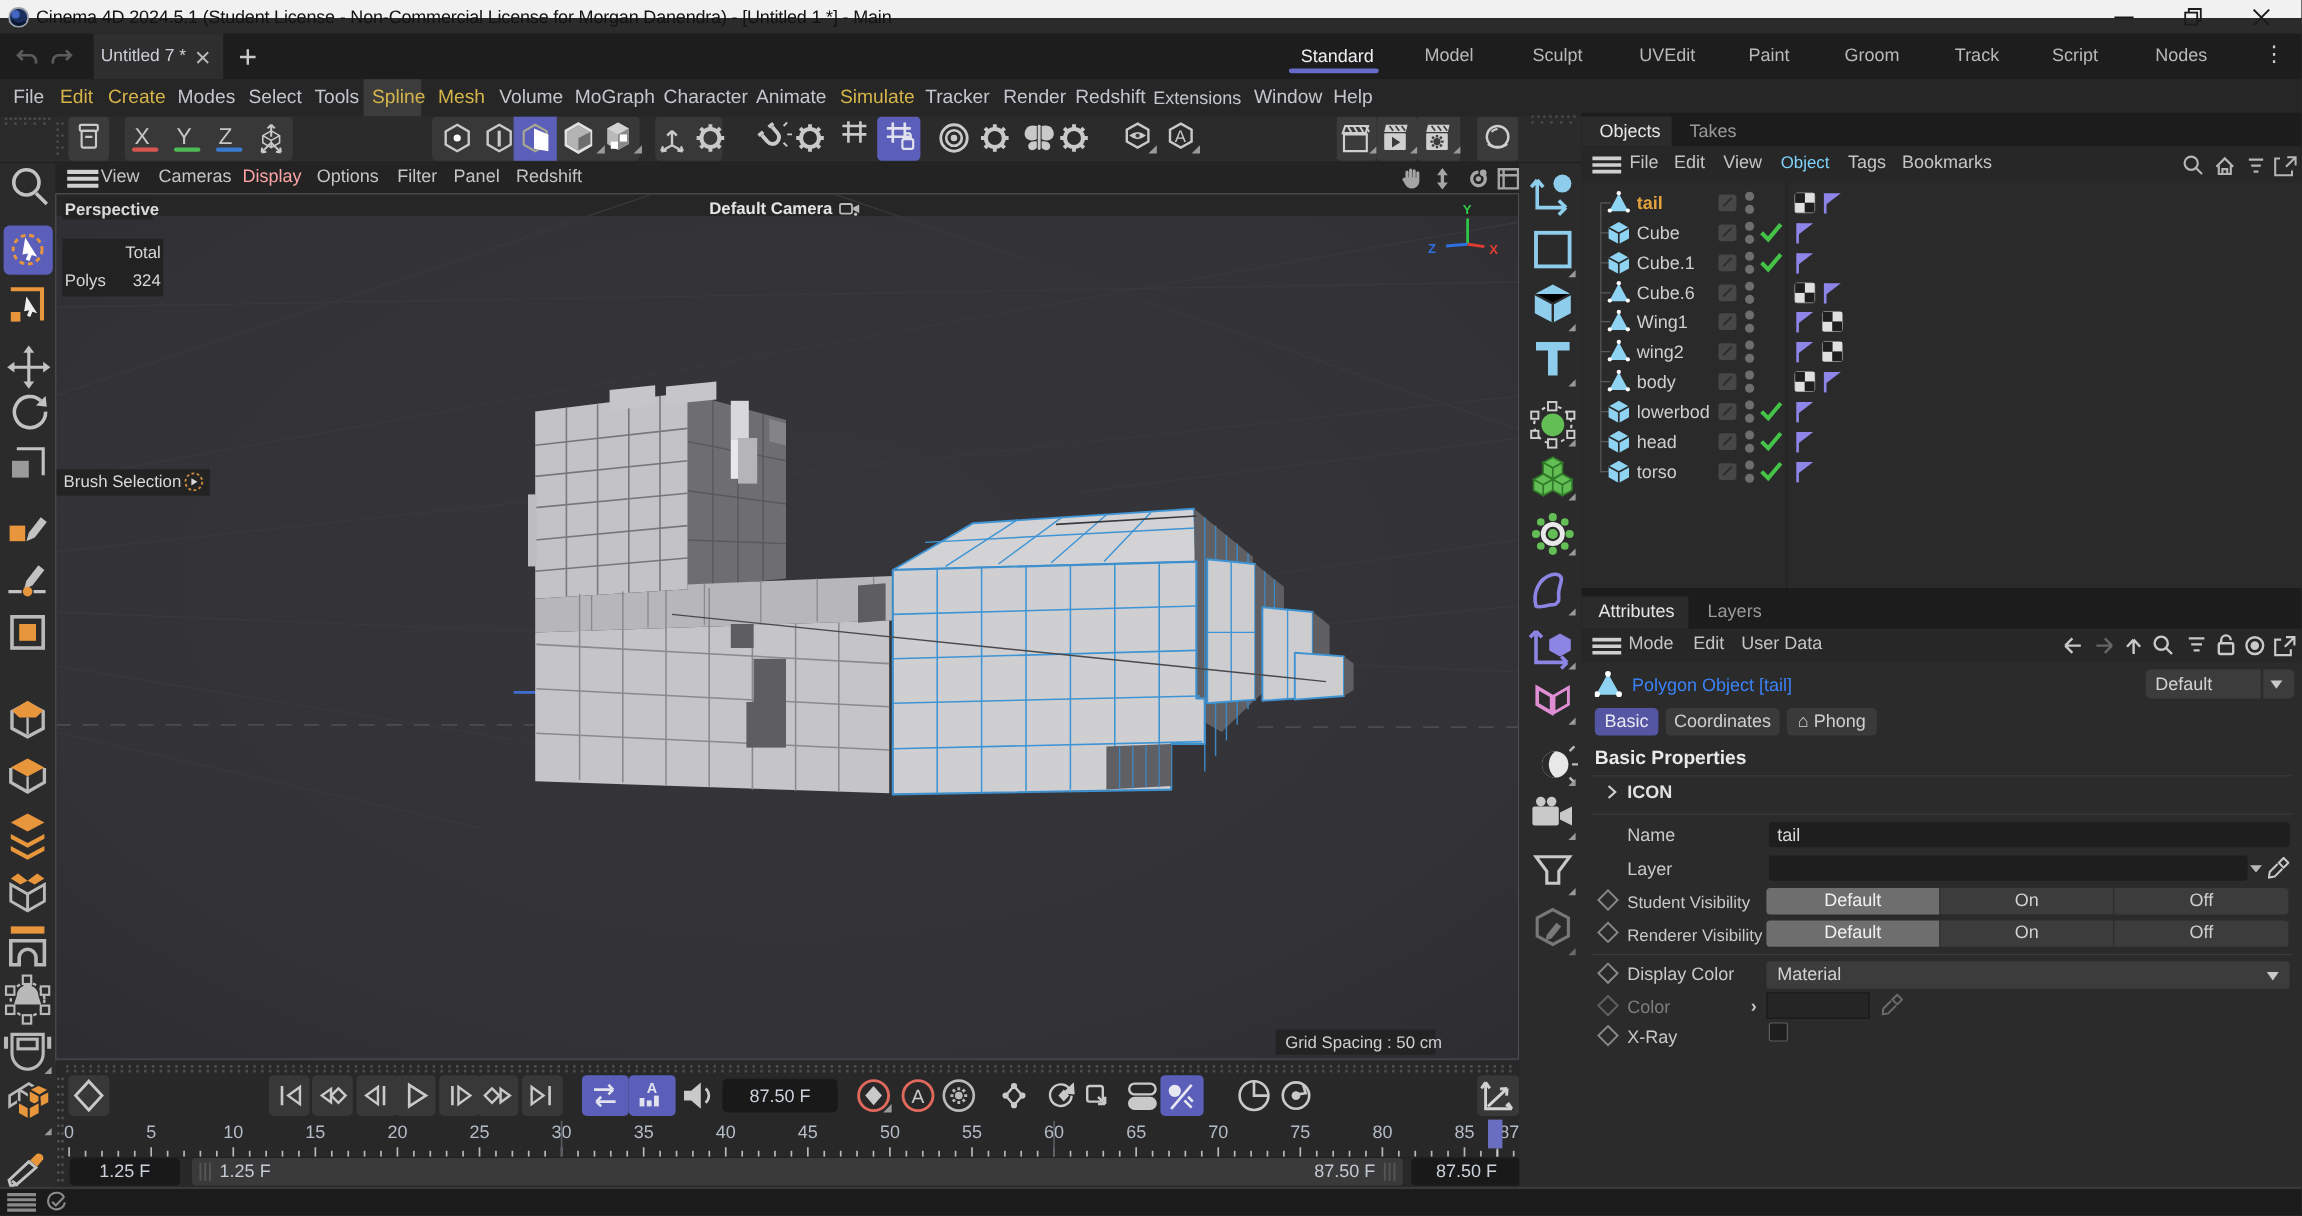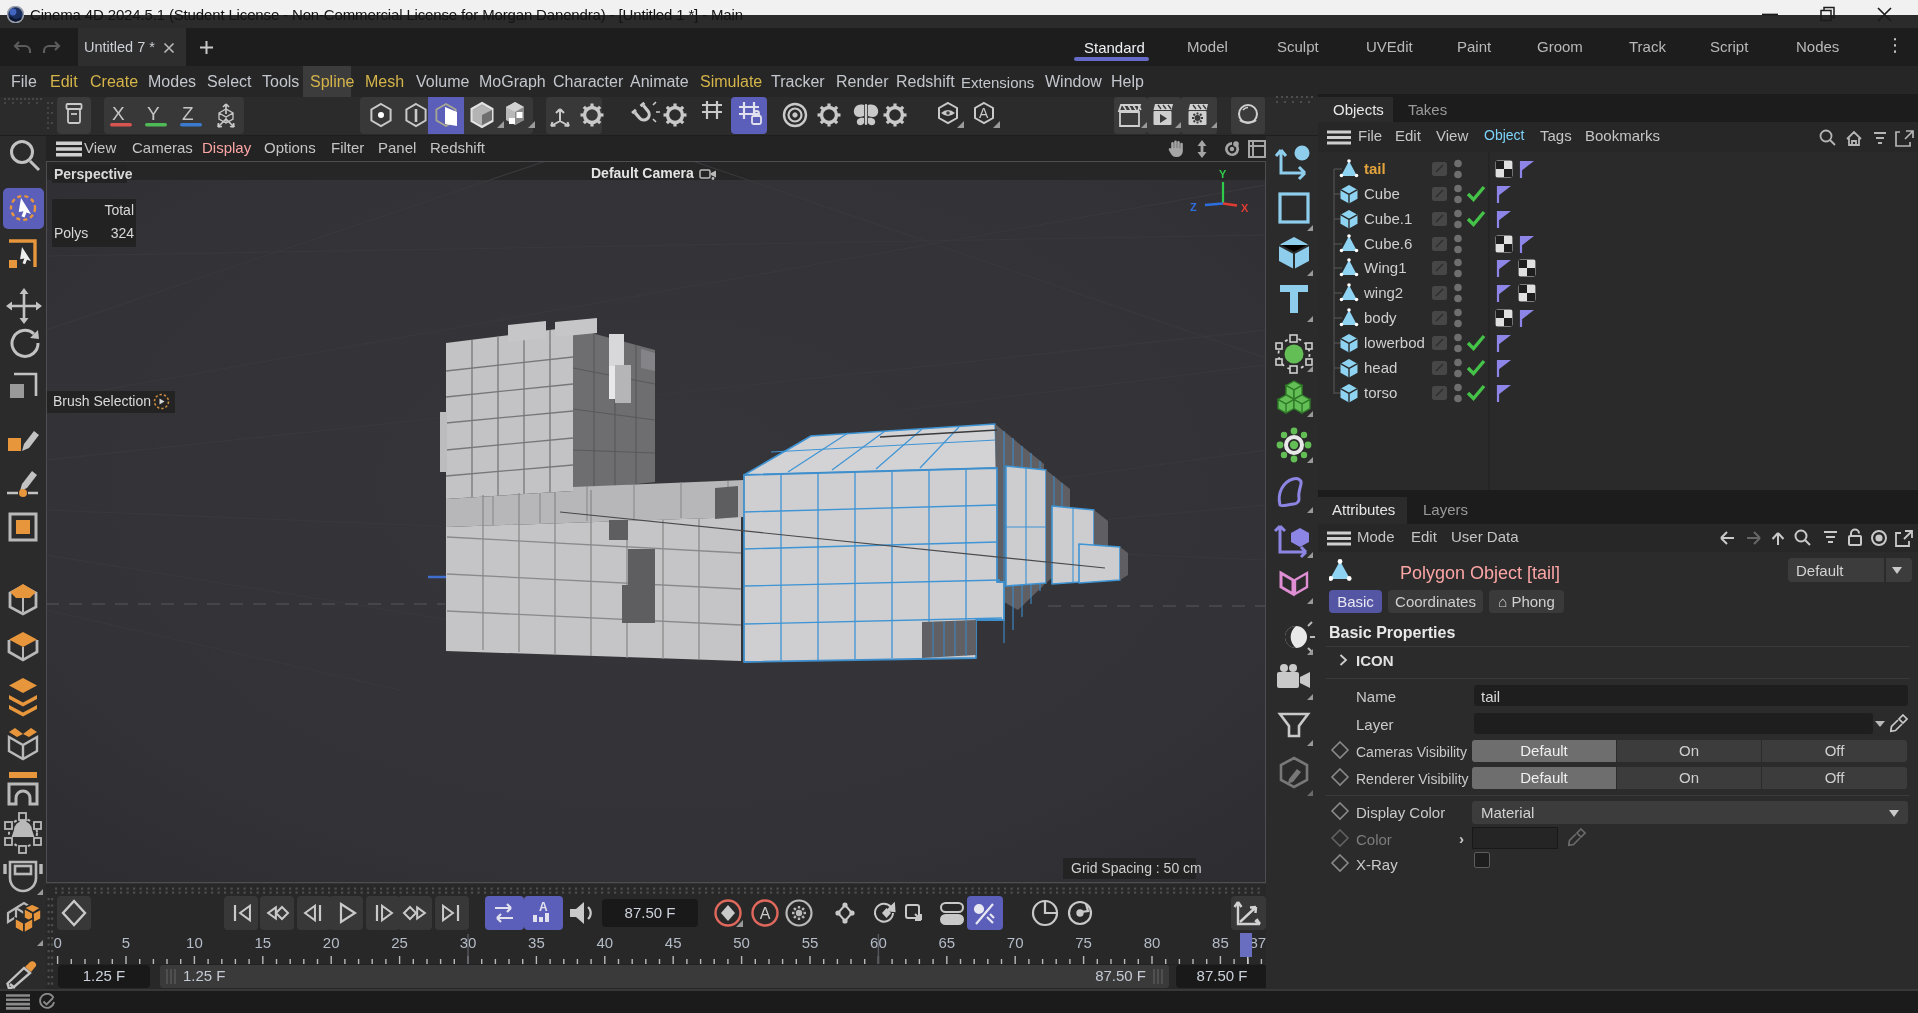--- a/index.html
+++ b/index.html
@@ -902,21 +902,21 @@
       <path d="M185 6 h-5 v13 h13 v-5 M189 4 h7 v7 M196 4 l-8 8" stroke-width="1.8"></path>
     </g>
   </svg>
 
   <svg class="abs" style="left:11px;top:69px" width="24" height="22" viewBox="0 0 24 22">
     <path d="M11 2 L21 20 H1 Z" fill="#8fd3f2"></path>
     <circle cx="11" cy="2.5" r="2.4" fill="#fff"></circle>
       <circle cx="1.8" cy="19.5" r="2.4" fill="#fff"></circle>
       <circle cx="20.2" cy="19.5" r="2.4" fill="#fff"></circle>
   </svg>
-  <div class="abs" style="left:42px;top:73px;font-size:18px;color:#fca5a5;margin-left:40px;">Polygon Object [tail]</div>
+  <div class="abs" style="left:42px;top:73px;font-size:15px;color:#3b82f6;">Polygon Object [tail]</div>
   <div class="abs" style="left:470px;top:68px;width:96px;height:24px;background:#3c3c3c;border-radius:4px 0 0 4px;"></div>
   <div class="abs" style="left:478px;top:72px;font-size:15px;color:#d2d2d2;">Default</div>
   <div class="abs" style="left:568px;top:68px;width:26px;height:24px;background:#3c3c3c;border-radius:0 4px 4px 0;"></div>
   <div class="abs" style="left:574px;top:77px;width:0;height:0;border:5.5px solid transparent;border-top:7px solid #c9c9c9;"></div>
 
   <div class="abs" style="left:11px;top:100px;width:53px;height:23px;background:#5456a3;border-radius:4px;color:#e8e8f2;font-size:15px;text-align:center;line-height:23px;">Basic</div>
   <div class="abs" style="left:70px;top:100px;width:95px;height:23px;background:#3a3a3a;border-radius:4px;color:#cfcfcf;font-size:15px;text-align:center;line-height:23px;">Coordinates</div>
   <div class="abs" style="left:171px;top:100px;width:75px;height:23px;background:#3a3a3a;border-radius:4px;color:#cfcfcf;font-size:15px;text-align:center;line-height:23px;">⌂ Phong</div>
   <div class="abs" style="left:11px;top:134px;font-size:16px;font-weight:bold;color:#e9e9e9;">Basic Properties</div>
   <div class="abs" style="left:8px;top:156px;width:584px;height:1px;background:#3a3a3a;"></div>
@@ -933,21 +933,21 @@
   <div class="abs" style="left:38px;top:226px;font-size:15px;color:#c9c9c9;">Layer</div>
   <div class="abs" style="left:156px;top:223px;width:399px;height:21px;background:#1e1e1e;border-radius:3px;"></div>
   <div class="abs" style="left:557px;top:231px;width:0;height:0;border:5px solid transparent;border-top:6.5px solid #b9b9b9;"></div>
   <svg class="abs" style="left:572px;top:224px" width="18" height="19" viewBox="0 0 18 19">
     <path d="M13 1 l4 4 l-4 4 l-4 -4 z M8 6 l-6.5 6.5 l-0.8 4.8 l4.8 -0.8 L12 10" fill="none" stroke="#c9c9c9" stroke-width="1.7"></path>
   </svg>
 
   <svg class="abs" style="left:12px;top:250px" width="20" height="20" viewBox="0 0 20 20">
       <path d="M10 2 L18 10 L10 18 L2 10 Z" fill="none" stroke="#898989" stroke-width="1.6"></path>
     </svg>
-  <div class="abs" style="left:38px;top:254px;font-size:14px;color:#c9c9c9;">Cameras Visibility</div>
+  <div class="abs" style="left:38px;top:254px;font-size:14px;color:#c9c9c9;">Student Visibility</div>
   <div class="abs" style="left:154px;top:250px;width:144px;height:22px;background:#6e6e6e;border-radius:3px 0 0 3px;color:#f0f0f0;font-size:15px;text-align:center;line-height:22px;">Default</div>
   <div class="abs" style="left:299px;top:250px;width:144px;height:22px;background:#3c3c3c;color:#cfcfcf;font-size:15px;text-align:center;line-height:22px;">On</div>
   <div class="abs" style="left:444px;top:250px;width:145px;height:22px;background:#3c3c3c;border-radius:0 3px 3px 0;color:#cfcfcf;font-size:15px;text-align:center;line-height:22px;">Off</div>
   <svg class="abs" style="left:12px;top:277px" width="20" height="20" viewBox="0 0 20 20">
       <path d="M10 2 L18 10 L10 18 L2 10 Z" fill="none" stroke="#898989" stroke-width="1.6"></path>
     </svg>
   <div class="abs" style="left:38px;top:281px;font-size:14px;color:#c9c9c9;">Renderer Visibility</div>
   <div class="abs" style="left:154px;top:277px;width:144px;height:22px;background:#6e6e6e;border-radius:3px 0 0 3px;color:#f0f0f0;font-size:15px;text-align:center;line-height:22px;">Default</div>
   <div class="abs" style="left:299px;top:277px;width:144px;height:22px;background:#3c3c3c;color:#cfcfcf;font-size:15px;text-align:center;line-height:22px;">On</div>
   <div class="abs" style="left:444px;top:277px;width:145px;height:22px;background:#3c3c3c;border-radius:0 3px 3px 0;color:#cfcfcf;font-size:15px;text-align:center;line-height:22px;">Off</div>

